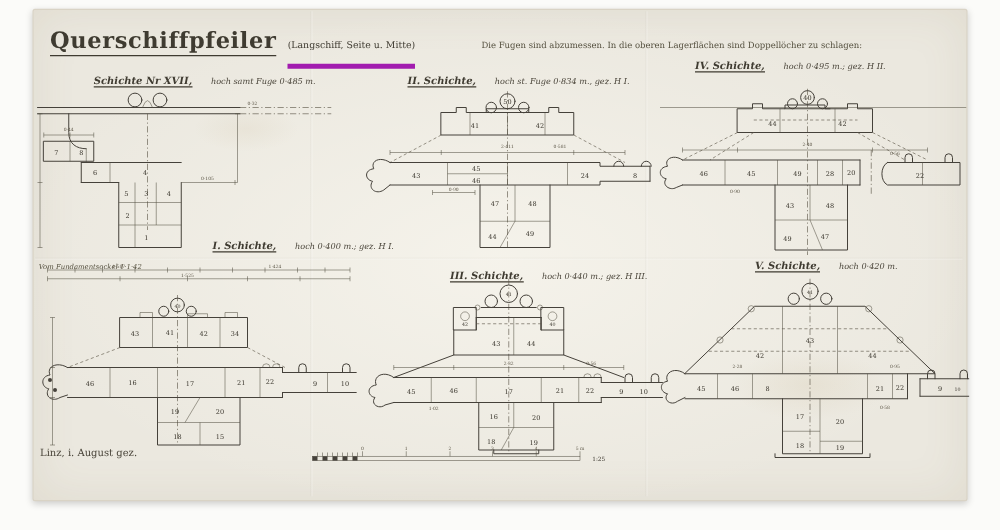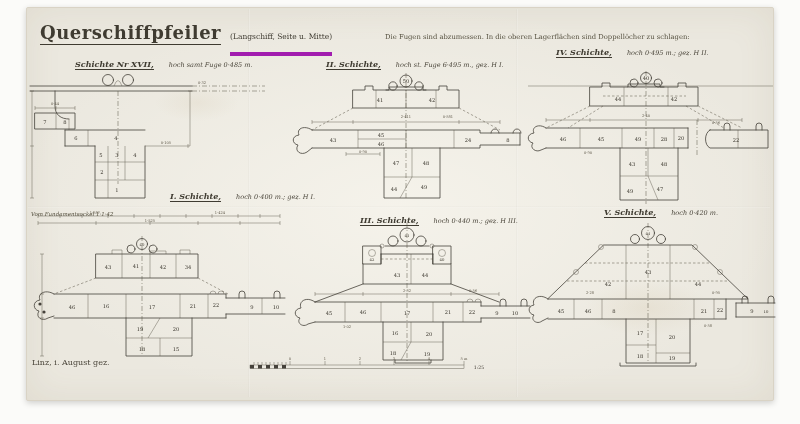--- a/index.html
+++ b/index.html
@@ -56,21 +56,21 @@
 <div class="title-row">
   <span class="t-main">Querschiffpfeiler</span>
   <span class="t-paren">(Langschiff, Seite u. Mitte)</span>
   <span class="t-note">Die Fugen sind abzumessen. In die oberen Lagerflächen sind Doppellöcher zu schlagen:</span>
 </div>
 
 <div class="panel-label" style="left:75px;top:52px">
   <span class="pl">Schichte Nr XVII,</span><span class="ps">hoch samt Fuge 0·485 m.</span>
 </div>
 <div class="panel-label" style="left:326px;top:52px">
-  <span class="pl">II. Schichte,</span><span class="ps">hoch st. Fuge 6·495 m., gez. H I.</span>
+  <span class="pl">II. Schichte,</span><span class="ps">hoch st. Fuge 0·834 m., gez. H I.</span>
 </div>
 <div class="panel-label" style="left:556px;top:40px">
   <span class="pl">IV. Schichte,</span><span class="ps">hoch 0·495 m.; gez. H II.</span>
 </div>
 <div class="panel-label" style="left:170px;top:184px">
   <span class="pl">I. Schichte,</span><span class="ps">hoch 0·400 m.; gez. H I.</span>
 </div>
 <div class="panel-note" style="left:31px;top:211px">Vom Fundamentsockel 1·1·42</div>
 <div class="panel-label" style="left:360px;top:208px">
   <span class="pl">III. Schichte,</span><span class="ps">hoch 0·440 m.; gez. H III.</span>

